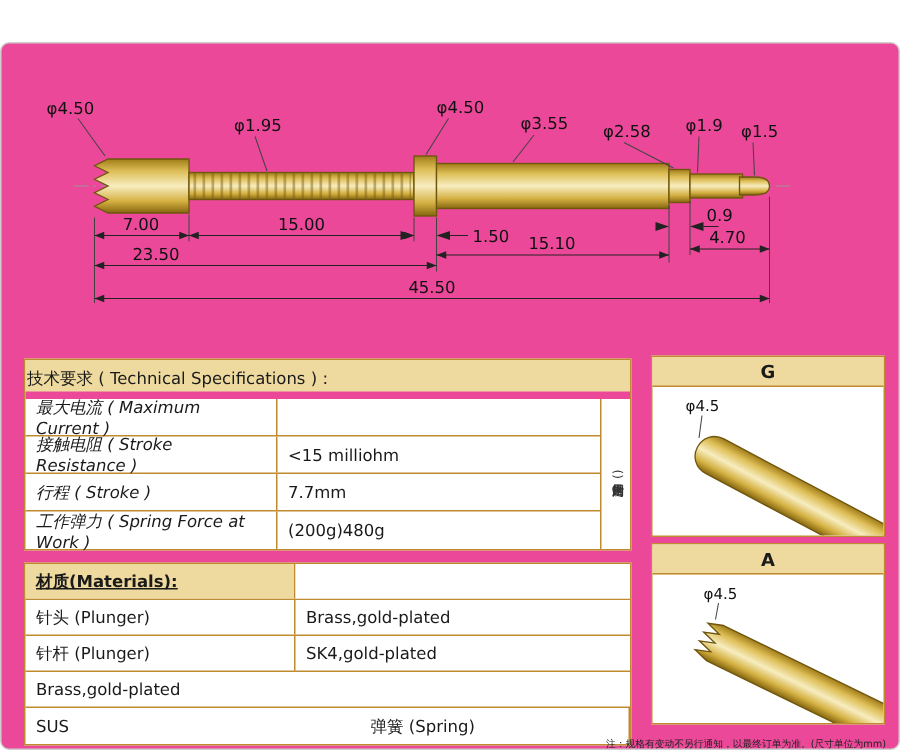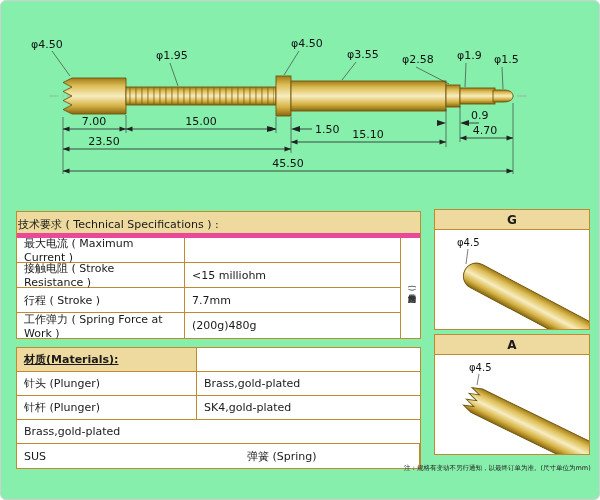--- a/index.html
+++ b/index.html
@@ -2,42 +2,42 @@
 <html><head>
 <meta charset="utf-8">
 <style>
   * { margin:0; padding:0; box-sizing:border-box; }
   html,body { width:600px; height:500px; }
   body {
     background:#ffffff;
     font-family:"DejaVu Sans","Liberation Sans",sans-serif;
     position:relative; overflow:hidden; color:#1a1a1a;
   }
-  .page { position:absolute; inset:0; border:1px solid #cfcfcf; border-radius:6px; background:#86efac; }
+  .page { position:absolute; inset:0; border:1px solid #cfcfcf; border-radius:6px; background:#ec4899;margin-top:28px; }
 
   
   .drawing { position:absolute; left:0; top:0; }
   .gold { fill:url(#gold); stroke:#6f560e; stroke-width:0.9; }
   .goldg { fill:url(#goldG); stroke:#6f560e; stroke-width:0.9; }
   .golda { fill:url(#goldA); stroke:#6f560e; stroke-width:0.9; }
   .dimline { stroke:#222; stroke-width:0.8; fill:none; }
   .thinline { stroke:#444; stroke-width:0.7; fill:none; }
   .cline { stroke:#9a9a9a; stroke-width:0.6; stroke-dasharray:10 3 2 3; }
   text.dimtxt { font-size:11px; fill:#111; }
   text.sdim { font-size:10px; fill:#111; }
 
   
   .tbl { position:absolute; background:#fff; border:1px solid #c08a30; font-size:11px; }
   .tbl-hdr { height:26px; line-height:26px; background:#eeda9f; border-bottom:5px solid #ec4899;
              padding:0 1px; font-weight:normal; }
   .row { display:flex; height:25px; border-bottom:1px solid #c08a30; }
   .rows > .row:last-child { border-bottom:none; }
   .cell { display:flex; align-items:center; padding:0 7px; }
   .cell-label { border-right:1px solid #c08a30; }
-  .spec .cell-label { width:168px; }
+  .spec .cell-label { width:168px;font-style:italic; }
   .mats .cell-label { width:180px; }
   .cell-value { flex:1; }
   .spec { left:15px; top:210px; width:405px; }
   .mats { left:15px; top:346px; width:405px; }
   .mats .row { height:24px; }
   .spec-flex { display:flex; }
   .spec-rows { flex:1; }
   .v-note { width:20px; border-left:1px solid #c08a30; writing-mode:vertical-rl;
             font-size:8px; color:#333; display:flex; align-items:center; justify-content:center; }
   .mats-hdr { display:flex; height:24px; border-bottom:1px solid #c08a30;text-decoration:underline; }

